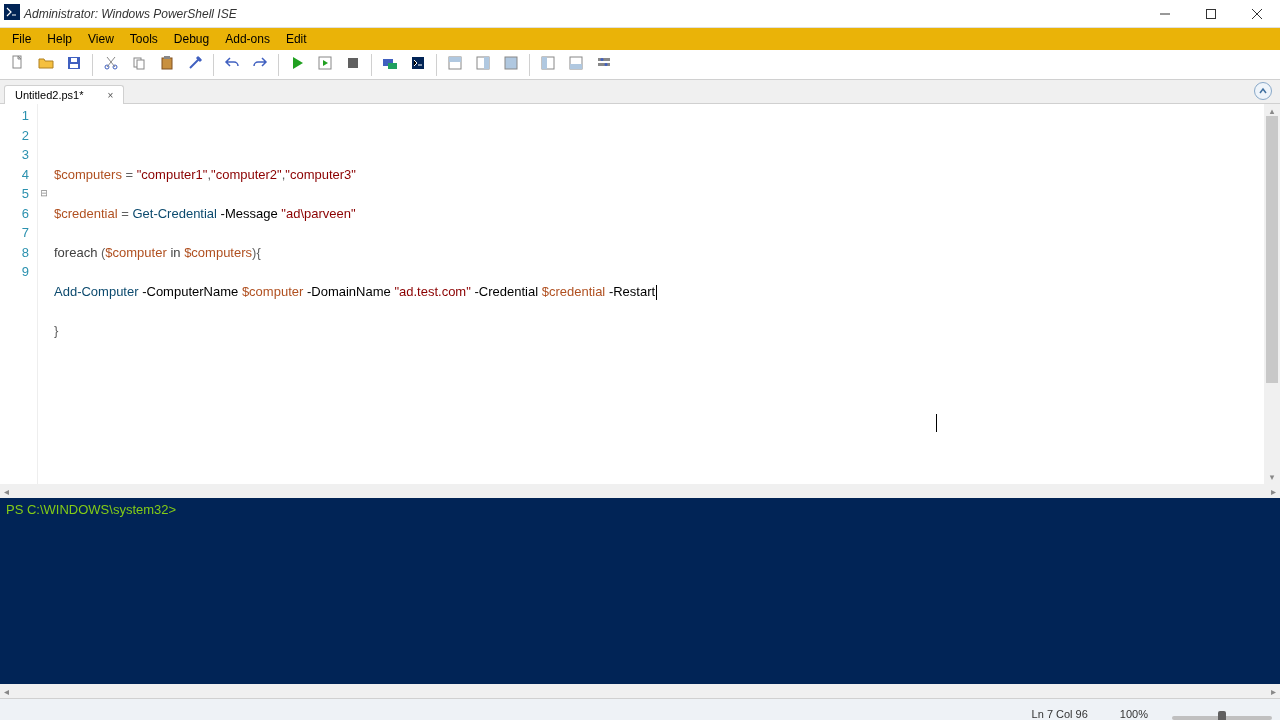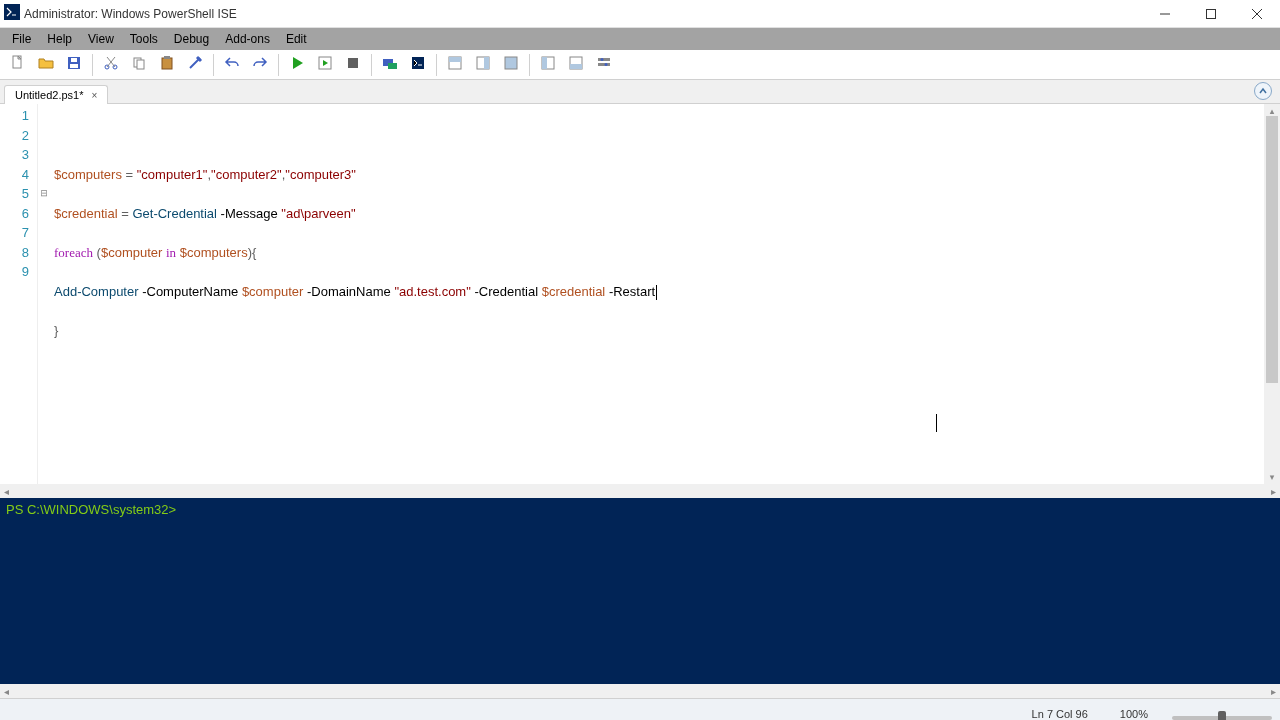--- a/index.html
+++ b/index.html
@@ -1,51 +1,51 @@
 <!DOCTYPE html>
 <html><head>
 <meta charset="utf-8">
 <style>
 * { margin:0; padding:0; box-sizing:border-box; font-family:"Segoe UI",Tahoma,sans-serif; }
 body { width:1280px; height:720px; background:#fff; overflow:hidden; display:flex; flex-direction:column; }
 
 
-.titlebar { height:28px; background:#fff; display:flex; align-items:center; padding:0 0 0 4px; border-bottom:1px solid #e0e0e0; }
+.titlebar { height:28px; background:#fff; display:flex; align-items:center; padding:0 0 0 4px; border-bottom:1px solid #e0e0e0;font-style:italic; }
 .titlebar .app-icon svg { width:16px; height:16px; margin-right:4px; }
 .titlebar .title { color:#333; font-size:12px; flex:1; }
 .win-btn { width:46px; height:28px; display:flex; align-items:center; justify-content:center; }
 .win-btn svg { width:10px; height:10px; }
 
 
-.menubar { height:22px; background:#a3a3a3; display:flex; align-items:center; padding:0 4px; font-size:12px; }
+.menubar { height:22px; background:#eab308; display:flex; align-items:center; padding:0 4px; font-size:12px; }
 .menubar .menu-item { padding:2px 8px; cursor:default; }
 
 
 .toolbar { height:30px; background:#fff; display:flex; align-items:center; padding:2px 4px; gap:0; border-bottom:1px solid #d0d0d0; }
 .tool-btn { width:26px; height:26px; display:flex; align-items:center; justify-content:center; border:1px solid transparent; margin:0 1px; }
 .tool-sep { width:1px; height:22px; background:#d0d0d0; margin:0 4px; }
 .tool-btn svg { width:16px; height:16px; }
 
 
 .tabrow { height:24px; background:#f0f0f0; display:flex; align-items:flex-end; padding:0 4px; border-bottom:1px solid #d0d0d0; position:relative; }
-.tab { background:#fff; border:1px solid #d0d0d0; border-bottom:none; padding:3px 8px 3px 10px; font-size:11px; display:flex; align-items:center; gap:6px; border-radius:3px 3px 0 0; position:relative; top:1px; }
+.tab { background:#fff; border:1px solid #d0d0d0; border-bottom:none; padding:3px 8px 3px 10px; font-size:11px; display:flex; align-items:center; gap:22px; border-radius:3px 3px 0 0; position:relative; top:1px; }
 .tab .x { font-size:10px; color:#555; padding:0 2px; }
 .collapse-circle { position:absolute; right:8px; top:2px; width:18px; height:18px; border:1px solid #88a8c8; border-radius:50%; display:flex; align-items:center; justify-content:center; font-size:9px; color:#4070a0; background:#eef4fa; }
 
 
 .editor { flex:0 0 380px; display:flex; overflow:hidden; font-family:Consolas,"Courier New",monospace; font-size:13px; background:#fff; position:relative; }
 .gutter { width:38px; background:#fff; text-align:right; color:#2b91af; padding:2px 8px 2px 2px; line-height:1.5; user-select:none; border-right:1px solid #eee;}
 .gutter div { height:19.5px; }
 .fold-col { width:12px; background:#fff; padding-top:2px; }
 .fold-col div { height:19.5px; font-size:9px; color:#888; text-align:center; line-height:19.5px; }
 .code { flex:1; padding:2px 4px; line-height:1.5; white-space:pre; position:relative;}
 .code .line { height:19.5px; }
 .var   { color:#b05020; }
 .str   { color:#8b0000; }
-.kw    { color:#a21caf;font-family:Liberation Serif, serif; }
+.kw    { color:#404040; }
 .cmd   { color:#0c4a6e; }
 .param { color:#000000; }
 .op    { color:#606060; }
 .cursor-caret{ display:inline-block; width:1px; height:15px; background:#000; vertical-align:middle; margin-left:1px;}
 .text-cursor { position:absolute; left:886px; top:310px; width:1px; height:18px; background:#000;}
 
 
 .split-scroll { height:14px; background:#f0f0f0; display:flex; align-items:center; justify-content:space-between; font-size:10px; color:#888; padding:0 4px;}
 
 

